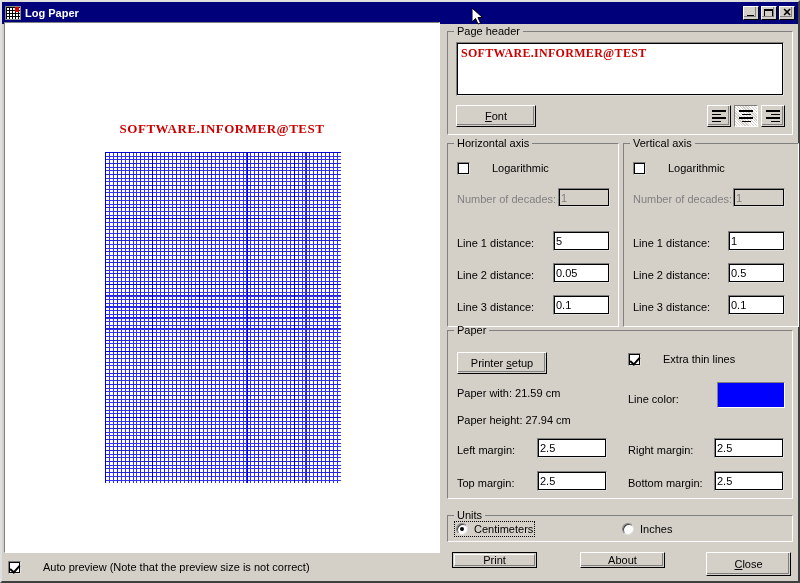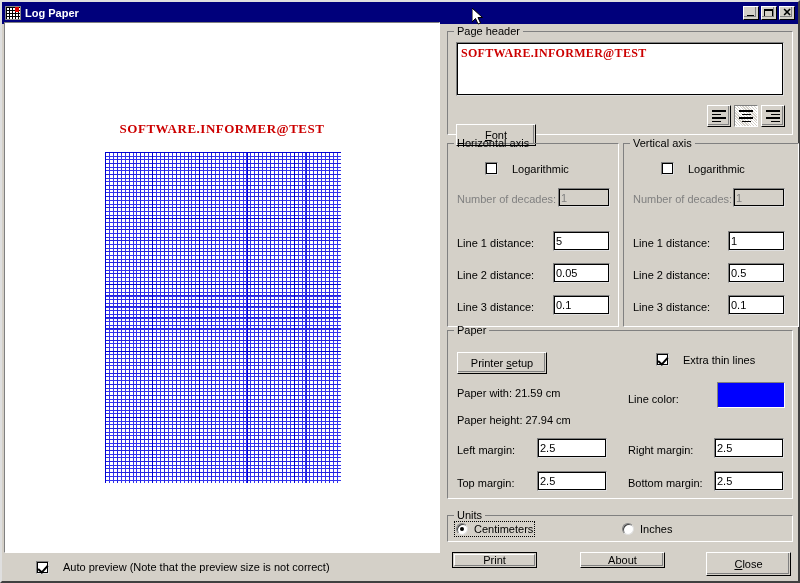--- a/index.html
+++ b/index.html
@@ -238,21 +238,21 @@
     border-top: 1px solid #fff;
     border-right: 1px solid #808080;
     border-bottom: 1px solid #808080;
     box-sizing: border-box;
     pointer-events: none;
   }
   .btn.default::after { display: none; }
   .u { text-decoration: underline; }
 
   
-  .cb-row { display: flex; align-items: center; gap: 14px; margin-left: 28px; }
+  .cb-row { display: flex; align-items: flex-start; gap: 22px; }
   .cbox {
     width: 13px; height: 13px;
     background: #fff;
     border-left: 1px solid #808080;
     border-top: 1px solid #808080;
     border-right: 1px solid #dfdfdf;
     border-bottom: 1px solid #dfdfdf;
     outline: 1px solid #000;
     outline-offset: -2px;
     box-sizing: border-box;
@@ -396,21 +396,21 @@
   </div>
 
   <div id="right-panel">
 
     <fieldset class="grp" style="left:5px; top:5px; width:346px; height:110px;">
       <legend>Page header</legend>
     </fieldset>
     <div id="memo" style="left:14px; top:22px; width:328px; height:54px;">
       <div id="memo-text">SOFTWARE.INFORMER@TEST</div>
     </div>
-    <div class="btn" style="position:absolute; left:14px; top:85px; width:80px; height:22px;margin-top:19px;">
+    <div class="btn" style="position:absolute; left:14px; top:85px; width:80px; height:22px;">
       <span><span class="u">F</span>ont</span>
     </div>
     <div style="position:absolute; left:265px; top:85px; display:flex; gap:3px;">
       <div class="align-btn">
         <span class="bar" style="width:14px"></span>
           <span class="bar" style="width:9px; margin-right:5px"></span>
         <span class="bar" style="width:14px"></span>
           <span class="bar" style="width:9px; margin-right:5px"></span>
       </div>
       <div class="align-btn pressed">

